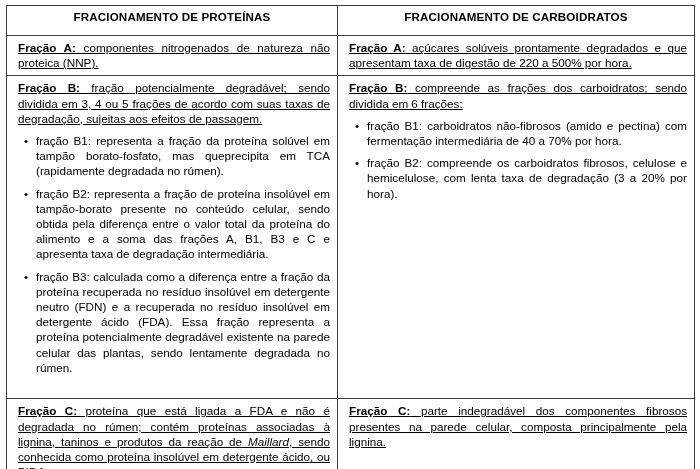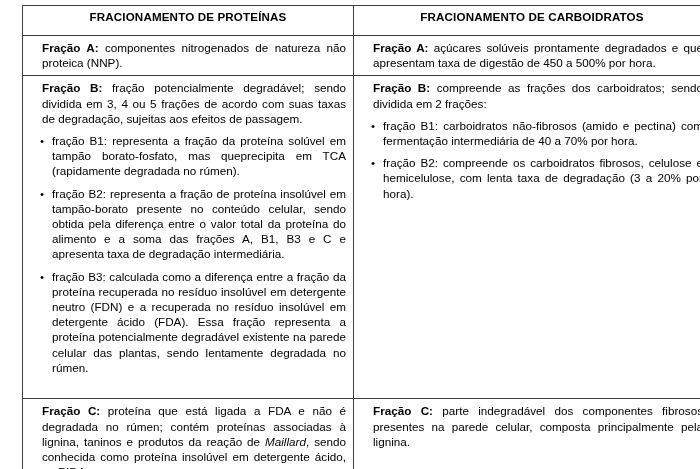--- a/index.html
+++ b/index.html
@@ -12,21 +12,21 @@
     height: 469px;
     font-family: "Liberation Sans", sans-serif;
     color: #000000;
     overflow: hidden;
   }
   .sheet {
     position: relative;
     width: 700px;
     height: 469px;
     box-sizing: border-box;
-    padding: 5px 6px 5px 22px;
+    padding: 5px 6px 5px 6px;
     background: #ffffff;
   }
   table.fraction-table {
     width: 688px;
     height: 459px;
     border-collapse: collapse;
     table-layout: fixed;
     background: #ffffff;
   }
   table.fraction-table td,
@@ -49,22 +49,23 @@
     padding: 3px 6px;
   }
   .cell-body {
     font-size: 11.7px;
     line-height: 1.30;
     text-align: justify;
     text-justify: inter-word;
     hyphens: none;
   }
   .cell-body p.para {
-    margin: 0 0 0 12px;
+    margin: 0 0 0 4px;
     text-align: justify;
+    text-decoration: underline;
   }
   .lead {
     font-weight: bold;
   }
   ul.sublist {
     list-style: none;
     margin: 7px 0 0 0;
     padding: 0;
   }
   ul.sublist > li {
@@ -107,35 +108,35 @@
         <th class="hdr-cell">
           <span>FRACIONAMENTO DE CARBOIDRATOS</span>
         </th>
       </tr>
 
       <tr class="row-a">
         <td class="cell-body">
           <p class="para"><span class="lead">Fração A:</span><span> componentes nitrogenados de natureza não proteica (NNP).</span></p>
         </td>
         <td class="cell-body">
-          <p class="para"><span class="lead">Fração A:</span><span> açúcares solúveis prontamente degradados e que apresentam taxa de digestão de 450 a 500% por hora.</span></p>
+          <p class="para"><span class="lead">Fração A:</span><span> açúcares solúveis prontamente degradados e que apresentam taxa de digestão de 220 a 500% por hora.</span></p>
         </td>
       </tr>
 
       <tr class="row-b">
         <td class="cell-body">
           <p class="para"><span class="lead">Fração B:</span><span> fração potencialmente degradável; sendo dividida em 3, 4 ou 5 frações de acordo com suas taxas de degradação, sujeitas aos efeitos de passagem.</span></p>
           <ul class="sublist">
             <li><span class="bullet-dot">•</span><span>fração B1: representa a fração da proteína solúvel em tampão borato-fosfato, mas queprecipita em TCA (rapidamente degradada no rúmen).</span></li>
             <li><span class="bullet-dot">•</span><span>fração B2: representa a fração de proteína insolúvel em tampão-borato presente no conteúdo celular, sendo obtida pela diferença entre o valor total da proteína do alimento e a soma das frações A, B1, B3 e C e apresenta taxa de degradação intermediária.</span></li>
             <li><span class="bullet-dot">•</span><span>fração B3: calculada como a diferença entre a fração da proteína recuperada no resíduo insolúvel em detergente neutro (FDN) e a recuperada no resíduo insolúvel em detergente ácido (FDA). Essa fração representa a proteína potencialmente degradável existente na parede celular das plantas, sendo lentamente degradada no rúmen.</span></li>
           </ul>
         </td>
         <td class="cell-body">
-          <p class="para nojust"><span class="lead">Fração B:</span><span> compreende as frações dos carboidratos; sendo dividida em 2 frações:</span></p>
+          <p class="para nojust"><span class="lead">Fração B:</span><span> compreende as frações dos carboidratos; sendo dividida em 6 frações:</span></p>
           <ul class="sublist">
             <li class="nojust"><span class="bullet-dot">•</span><span>fração B1: carboidratos não-fibrosos (amido e pectina) com fermentação intermediária de 40 a 70% por hora.</span></li>
             <li class="nojust"><span class="bullet-dot">•</span><span>fração B2: compreende os carboidratos fibrosos, celulose e hemicelulose, com lenta taxa de degradação (3 a 20% por hora).</span></li>
           </ul>
         </td>
       </tr>
 
       <tr class="row-c">
         <td class="cell-body">
           <p class="para"><span class="lead">Fração C:</span><span> proteína que está ligada a FDA e não é degradada no rúmen; contém proteínas associadas à lignina, taninos e produtos da reação de </span><span class="ital">Maillard</span><span>, sendo conhecida como proteína insolúvel em detergente ácido, ou PIDA.</span></p>

